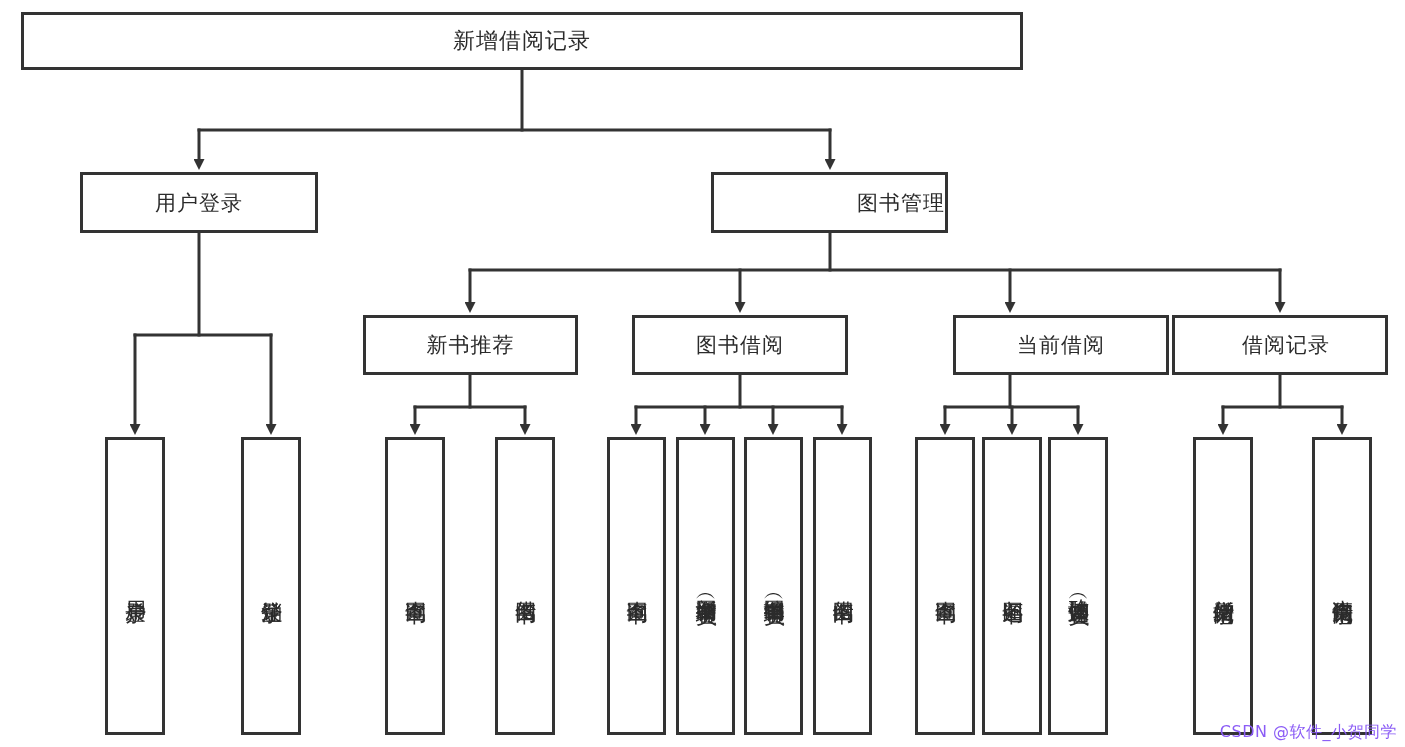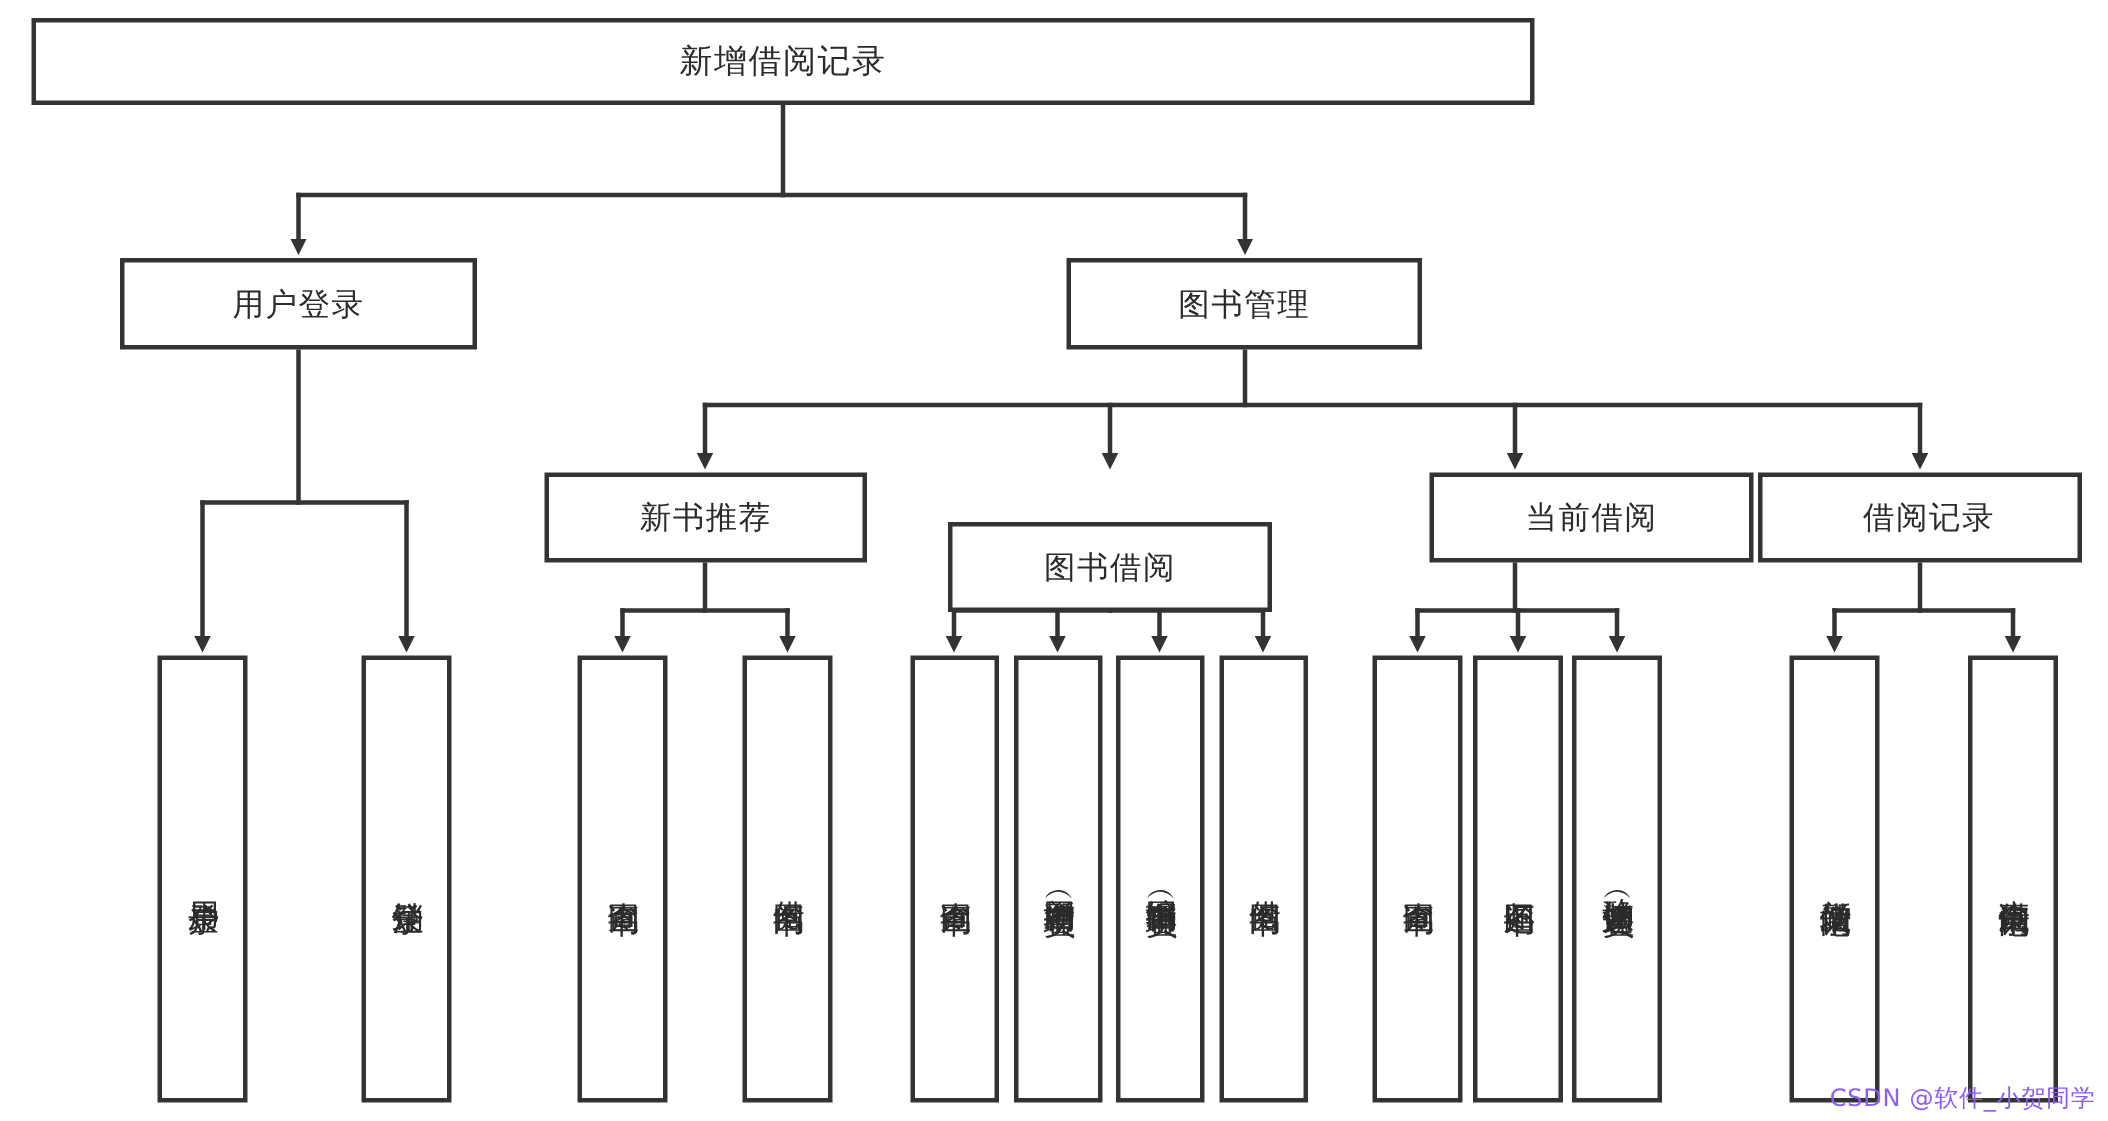--- a/index.html
+++ b/index.html
@@ -95,28 +95,28 @@
     </g>
   </svg>
 
   <div class="node h" id="root-node" style="left:21px;top:12px;width:1002px;height:58px;">
     <span>新增借阅记录</span>
   </div>
 
   <div class="node h" style="left:80px;top:172px;width:238px;height:61px;">
     <span>用户登录</span>
   </div>
-  <div class="node h" style="left:711px;top:172px;width:237px;height:61px;">
+  <div class="node h" style="left:711px;top:172px;width:237px;height:61px;justify-content:flex-end;">
     <span>图书管理</span>
   </div>
 
   <div class="node h" style="left:363px;top:315px;width:215px;height:60px;">
     <span>新书推荐</span>
   </div>
-  <div class="node h" style="left:632px;top:315px;width:216px;height:60px;margin-top:33px;">
+  <div class="node h" style="left:632px;top:315px;width:216px;height:60px;">
     <span>图书借阅</span>
   </div>
   <div class="node h" style="left:953px;top:315px;width:216px;height:60px;">
     <span>当前借阅</span>
   </div>
   <div class="node h" style="left:1172px;top:315px;width:216px;height:60px;padding-left:12px;">
     <span>借阅记录</span>
   </div>
 
   <div class="node v" style="left:105px;top:437px;width:60px;height:298px;">

